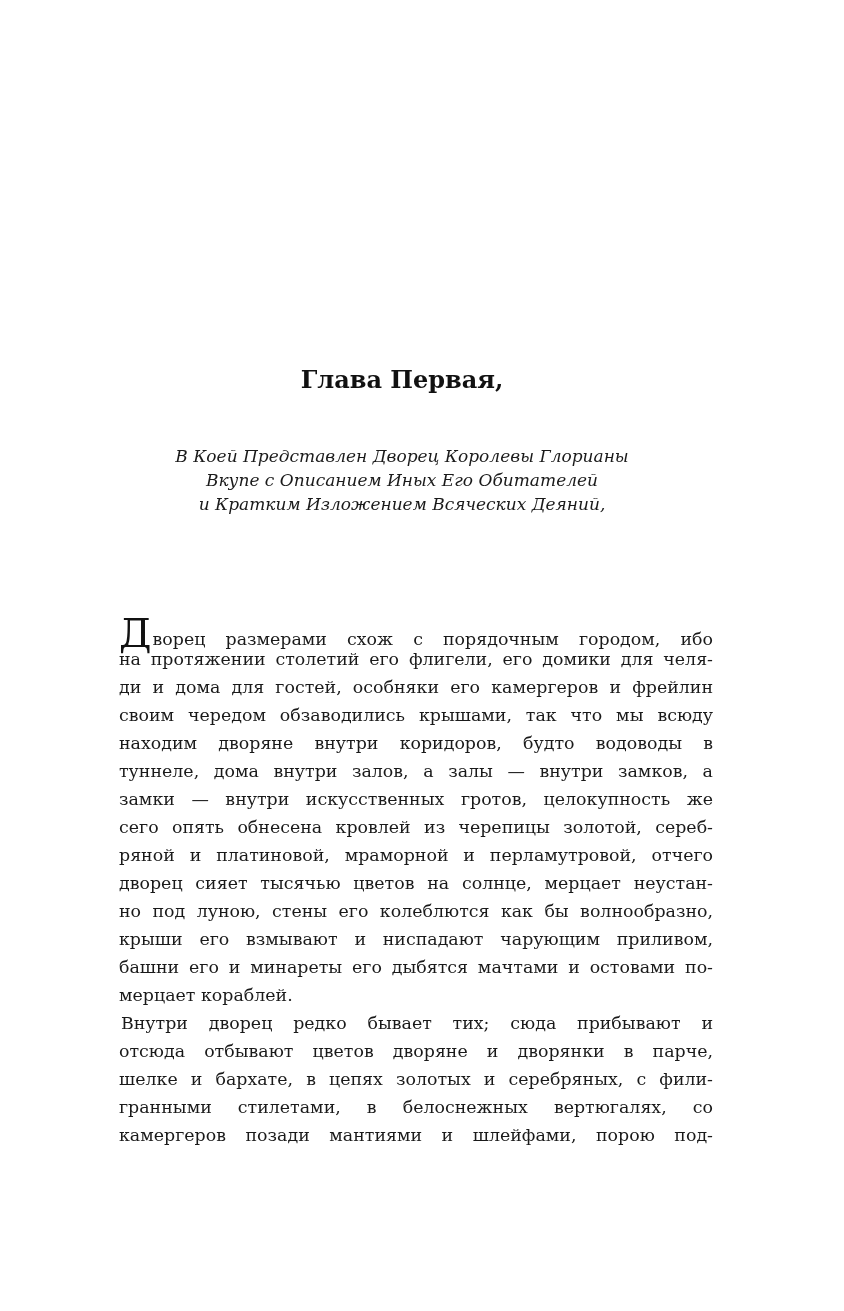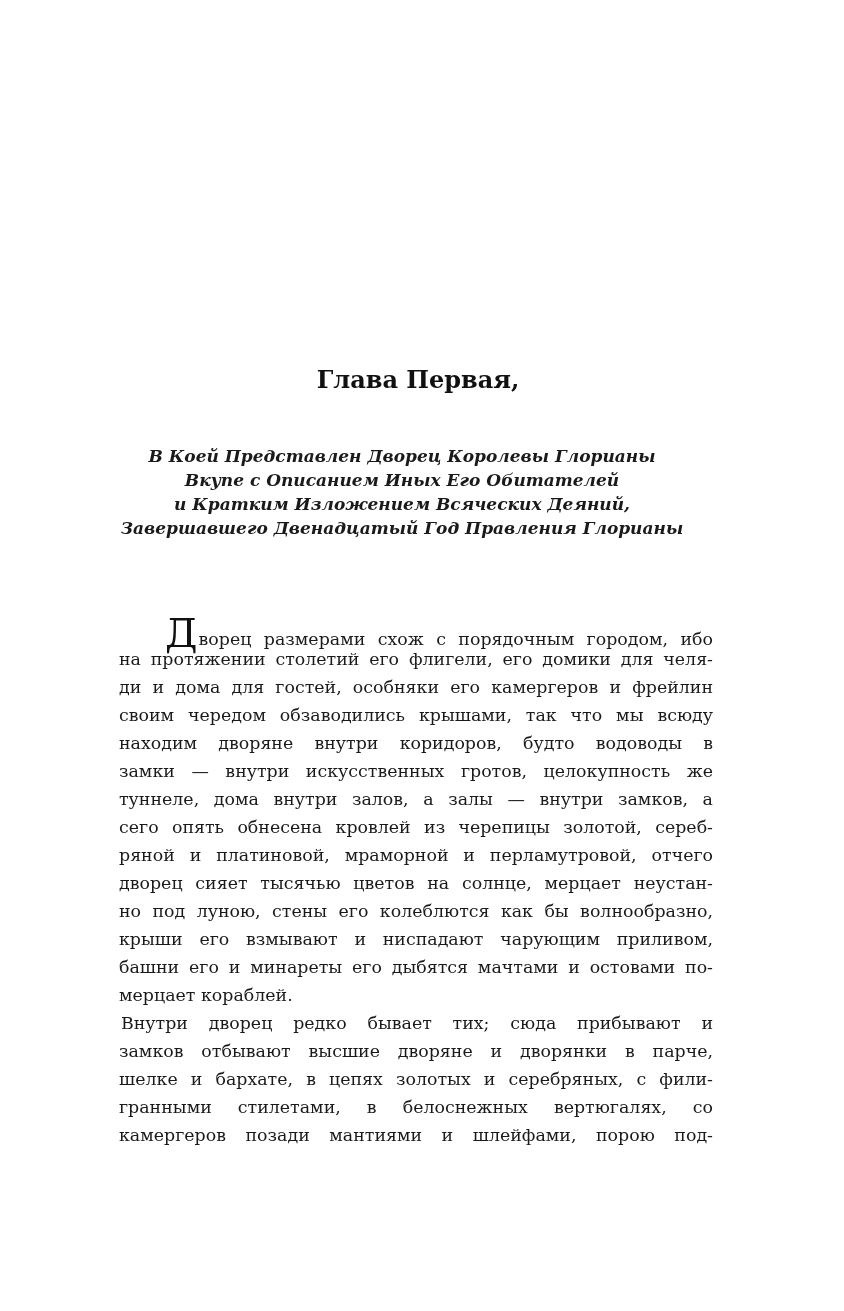--- a/index.html
+++ b/index.html
@@ -17,41 +17,40 @@
   }
   .page {
     position: absolute;
     left: 0; top: 0;
     width: 844px;
     height: 1311px;
   }
   .chapter-title {
     position: absolute;
     top: 362px;
-    left: 16px;
+    left: 0;
     width: 804px;
     text-align: center;
     font-family: "DejaVu Serif", serif;
     font-weight: bold;
     font-size: 24px;
     line-height: 36px;
     color: #111;
   }
   .subtitle {
     position: absolute;
     top: 444px;
     left: 0;
     width: 804px;
     text-align: center;
     font-family: "DejaVu Serif", serif;
     font-style: italic;
     font-size: 17px;
     line-height: 24px;
     color: #1a1a1a;
-    font-weight: bold;
   }
   .subtitle .sub-line {
     display: block;
     white-space: nowrap;
   }
   .body-text {
     position: absolute;
     top: 617px;
     left: 119px;
     width: 594px;
@@ -86,46 +85,45 @@
 <body>
 
 <div class="page">
 
   <div class="chapter-title">Глава Первая,</div>
 
   <div class="subtitle">
     <span class="sub-line">В Коей Представлен Дворец Королевы Глорианы</span>
     <span class="sub-line">Вкупе с Описанием Иных Его Обитателей</span>
     <span class="sub-line">и Кратким Изложением Всяческих Деяний,</span>
-    <span class="sub-line">Завершавшего Двенадцатый Год Правления Глорианы</span>
   </div>
 
   <div class="body-text">
     <div>
-      <div class="line" style="padding-left:0;margin-left:46px;">
+      <div class="line" style="padding-left:0;">
         <span class="drop-cap">Д</span><span>ворец размерами схож с порядочным городом, ибо</span>
       </div>
       <div class="line">на протяжении столетий его флигели, его домики для челя-</div>
       <div class="line">ди и дома для гостей, особняки его камергеров и фрейлин</div>
       <div class="line">своим чередом обзаводились крышами, так что мы всюду</div>
       <div class="line">находим дворяне внутри коридоров, будто водоводы в</div>
+      <div class="line">туннеле, дома внутри залов, а залы — внутри замков, а</div>
       <div class="line">замки — внутри искусственных гротов, целокупность же</div>
-      <div class="line">туннеле, дома внутри залов, а залы — внутри замков, а</div>
       <div class="line">сего опять обнесена кровлей из черепицы золотой, сереб-</div>
       <div class="line">ряной и платиновой, мраморной и перламутровой, отчего</div>
       <div class="line">дворец сияет тысячью цветов на солнце, мерцает неустан-</div>
       <div class="line">но под луною, стены его колеблются как бы волнообразно,</div>
       <div class="line">крыши его взмывают и ниспадают чарующим приливом,</div>
       <div class="line">башни его и минареты его дыбятся мачтами и остовами по-</div>
       <div class="line last">мерцает кораблей.</div>
     </div>
     <div>
       <div class="line" style="padding-left:2px;">
         <span>Внутри дворец редко бывает тих; сюда прибывают и</span>
       </div>
-      <div class="line">замков отбывают высшие дворяне и дворянки в парче,</div>
+      <div class="line">отсюда отбывают цветов дворяне и дворянки в парче,</div>
       <div class="line">шелке и бархате, в цепях золотых и серебряных, с фили-</div>
       <div class="line">гранными стилетами, в белоснежных вертюгалях, со</div>
       <div class="line">камергеров позади мантиями и шлейфами, порою под-</div>
     </div>
   </div>
 
 </div>
 
 </body></html>

